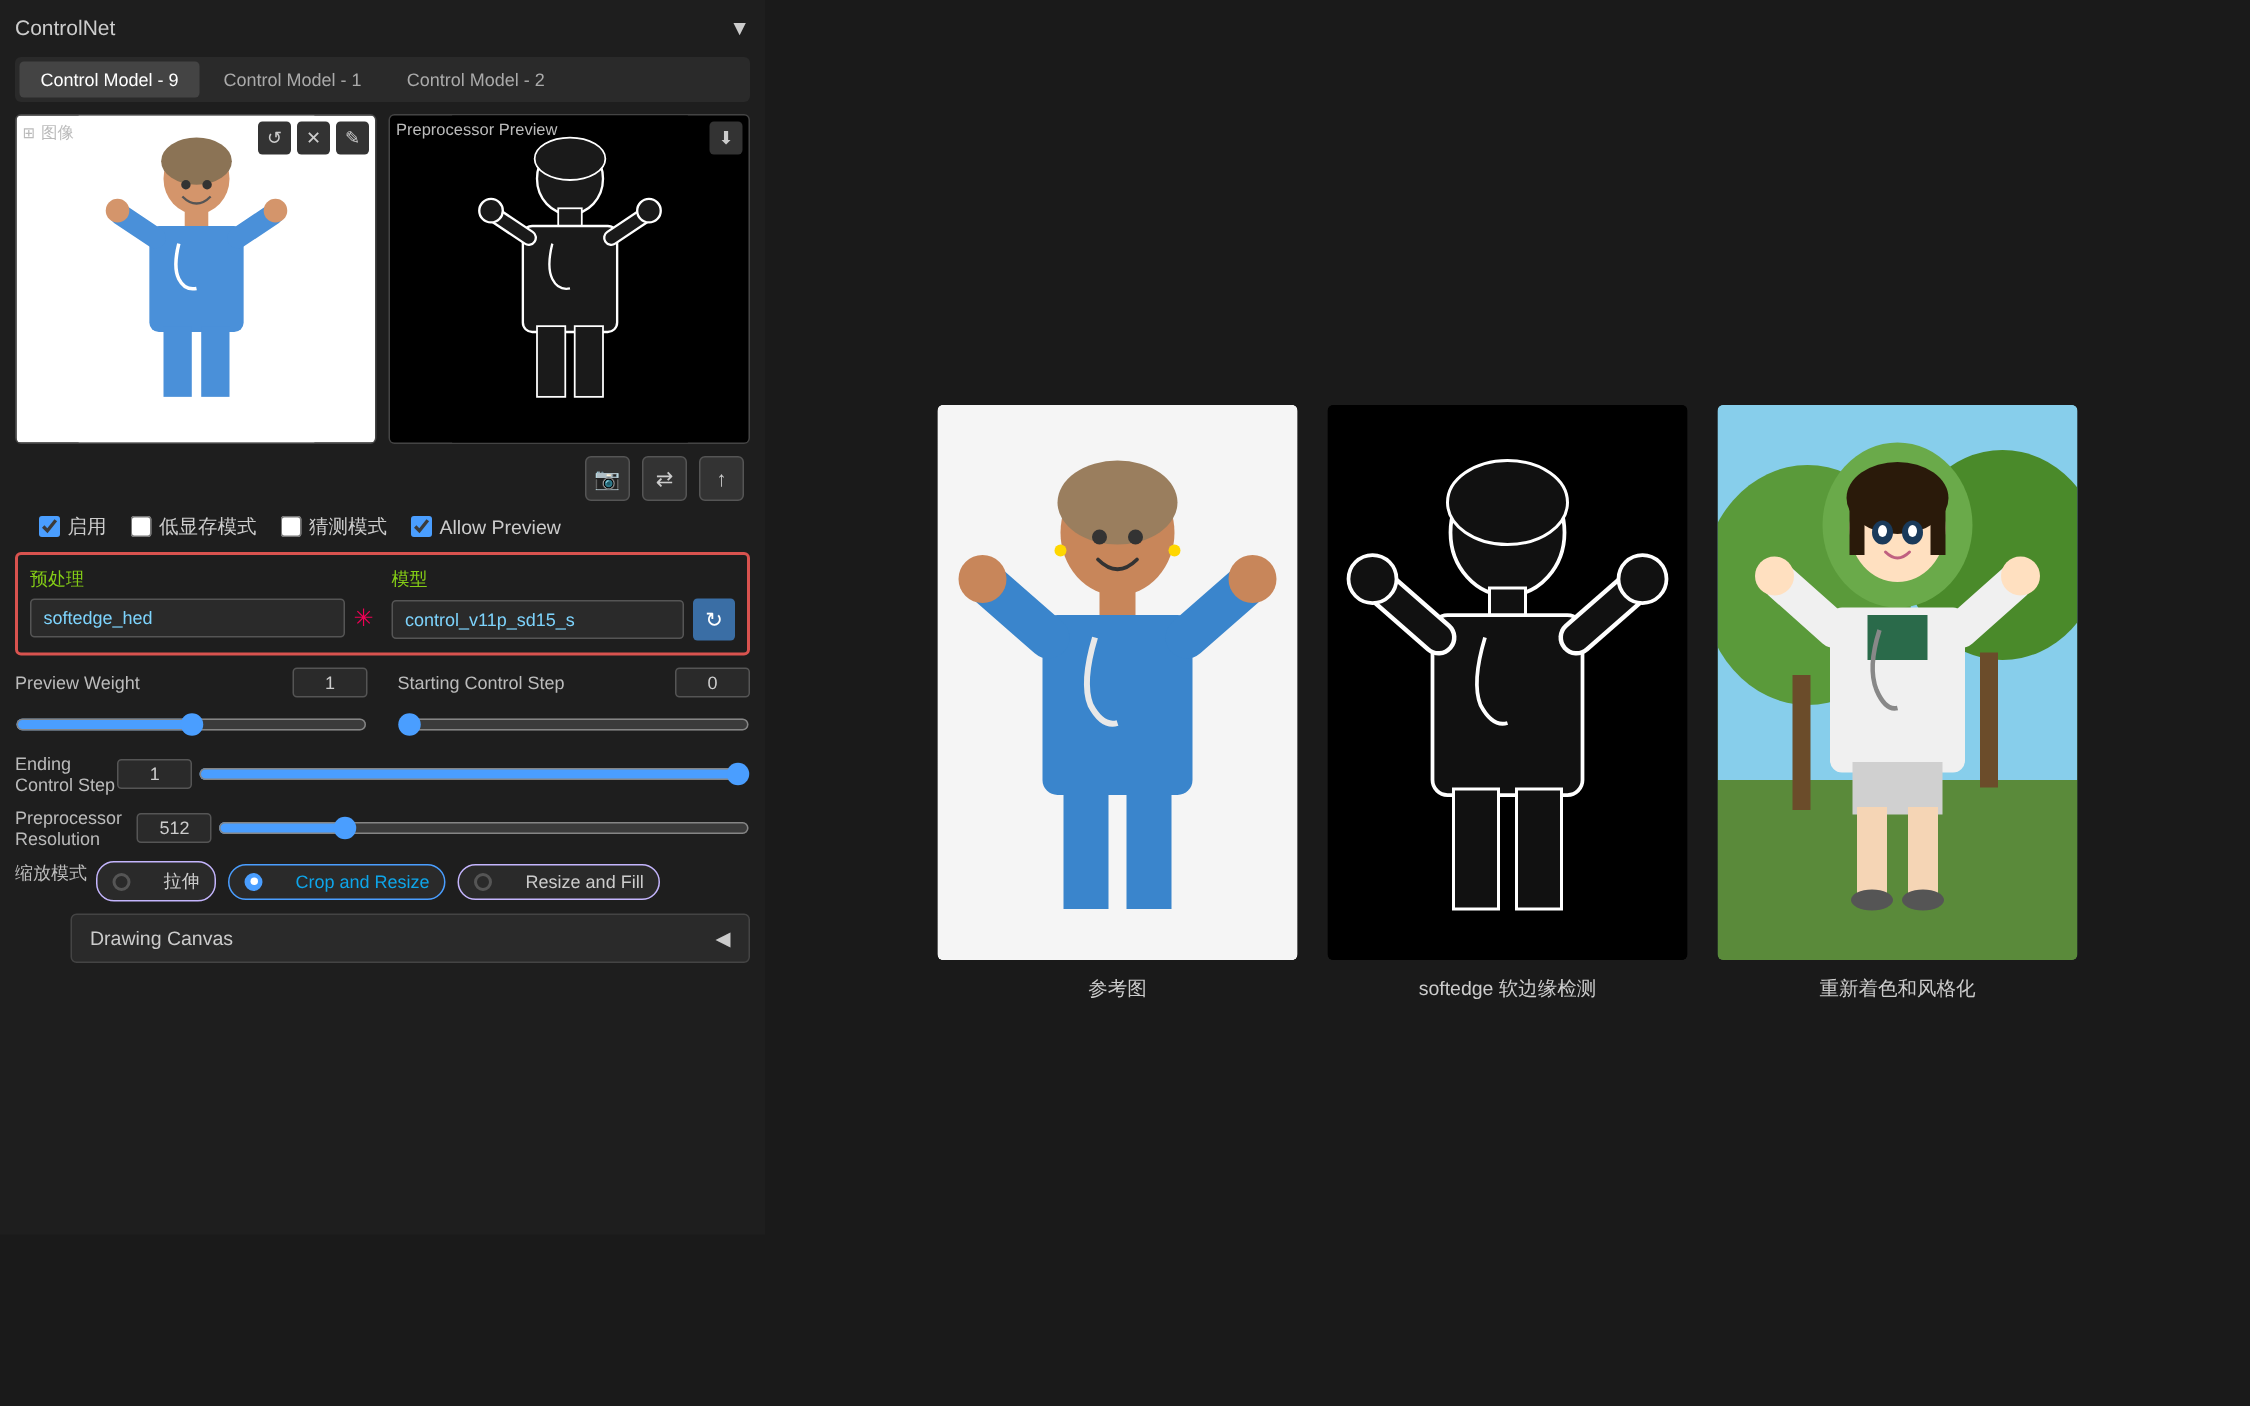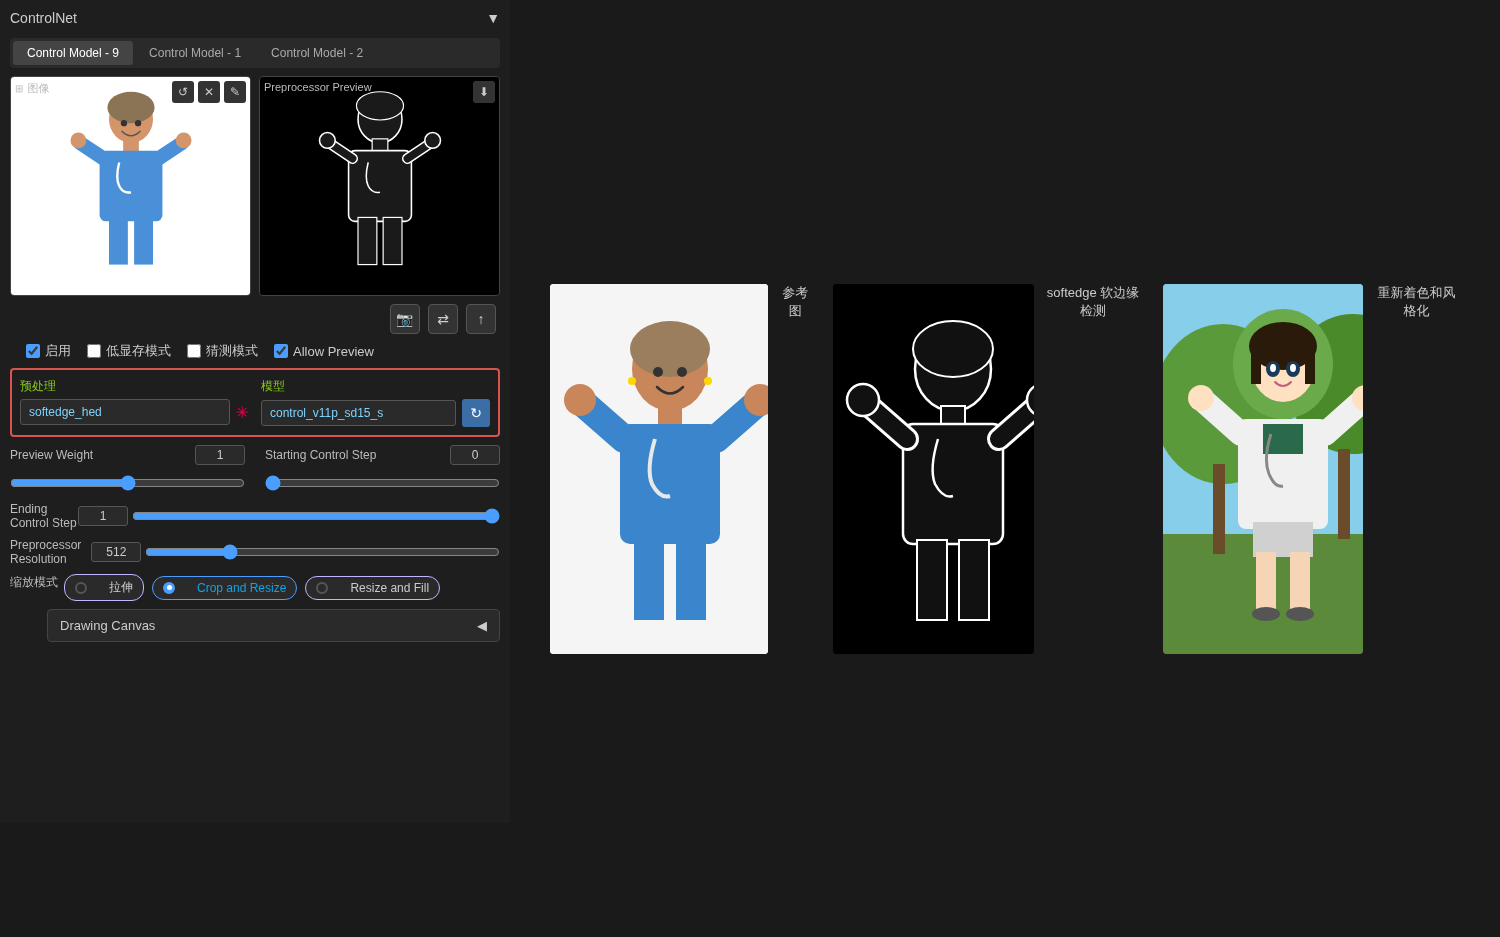--- a/index.html
+++ b/index.html
@@ -345,22 +345,22 @@
       justify-content: center;
       padding: 40px;
     }
     .gallery {
       display: flex;
       gap: 20px;
       align-items: flex-start;
     }
     .gallery-item {
       display: flex;
-      flex-direction: row;
-      align-items: flex-start;
+      flex-direction: column;
+      align-items: center;
       gap: 10px;
     }
     .gallery-img {
       border-radius: 4px;
       overflow: hidden;
       width: 240px;
       height: 370px;
     }
     .gallery-caption {
       font-size: 13px;

